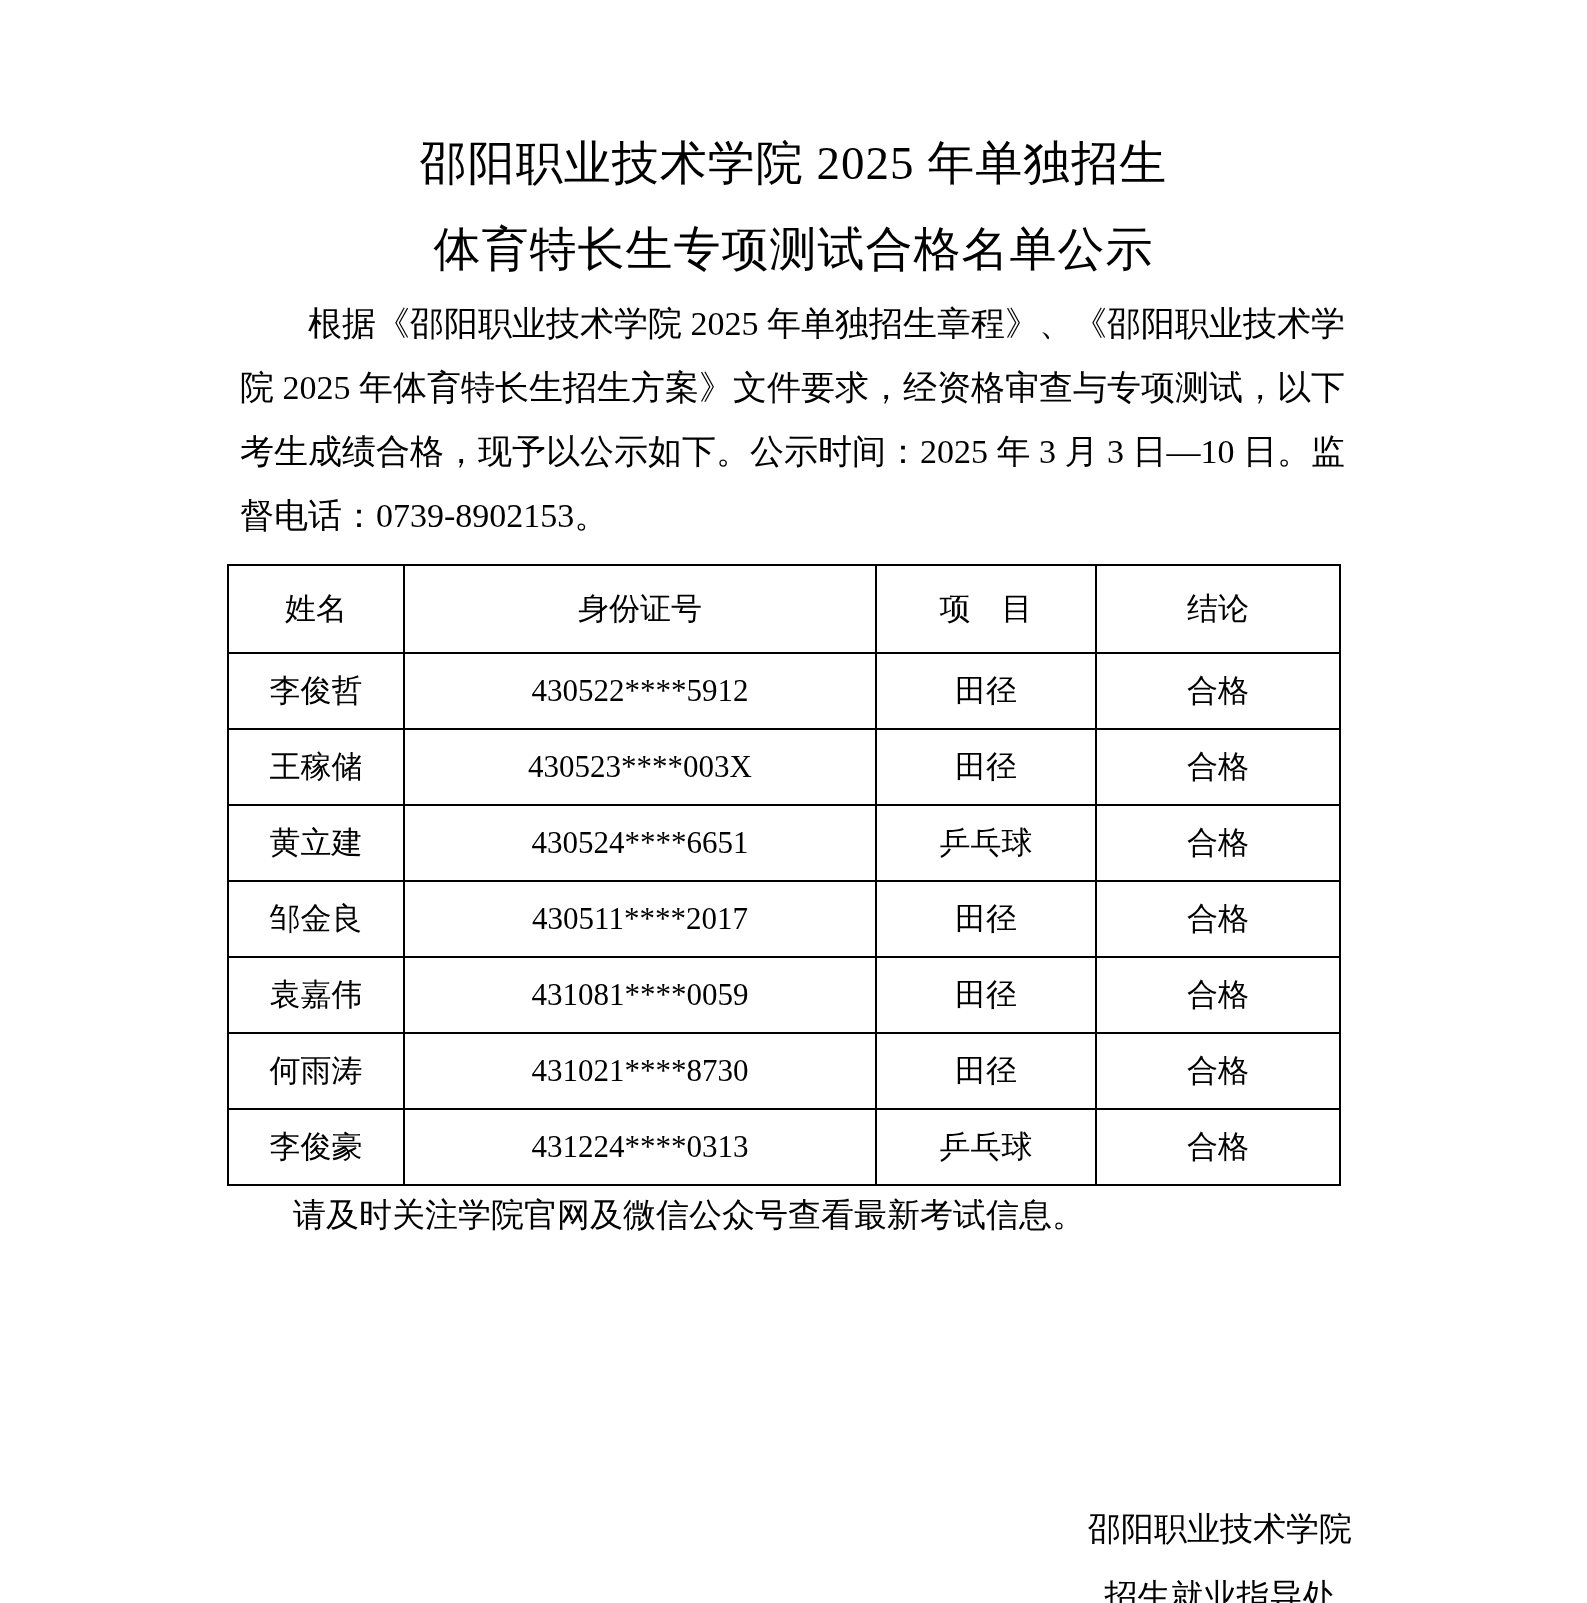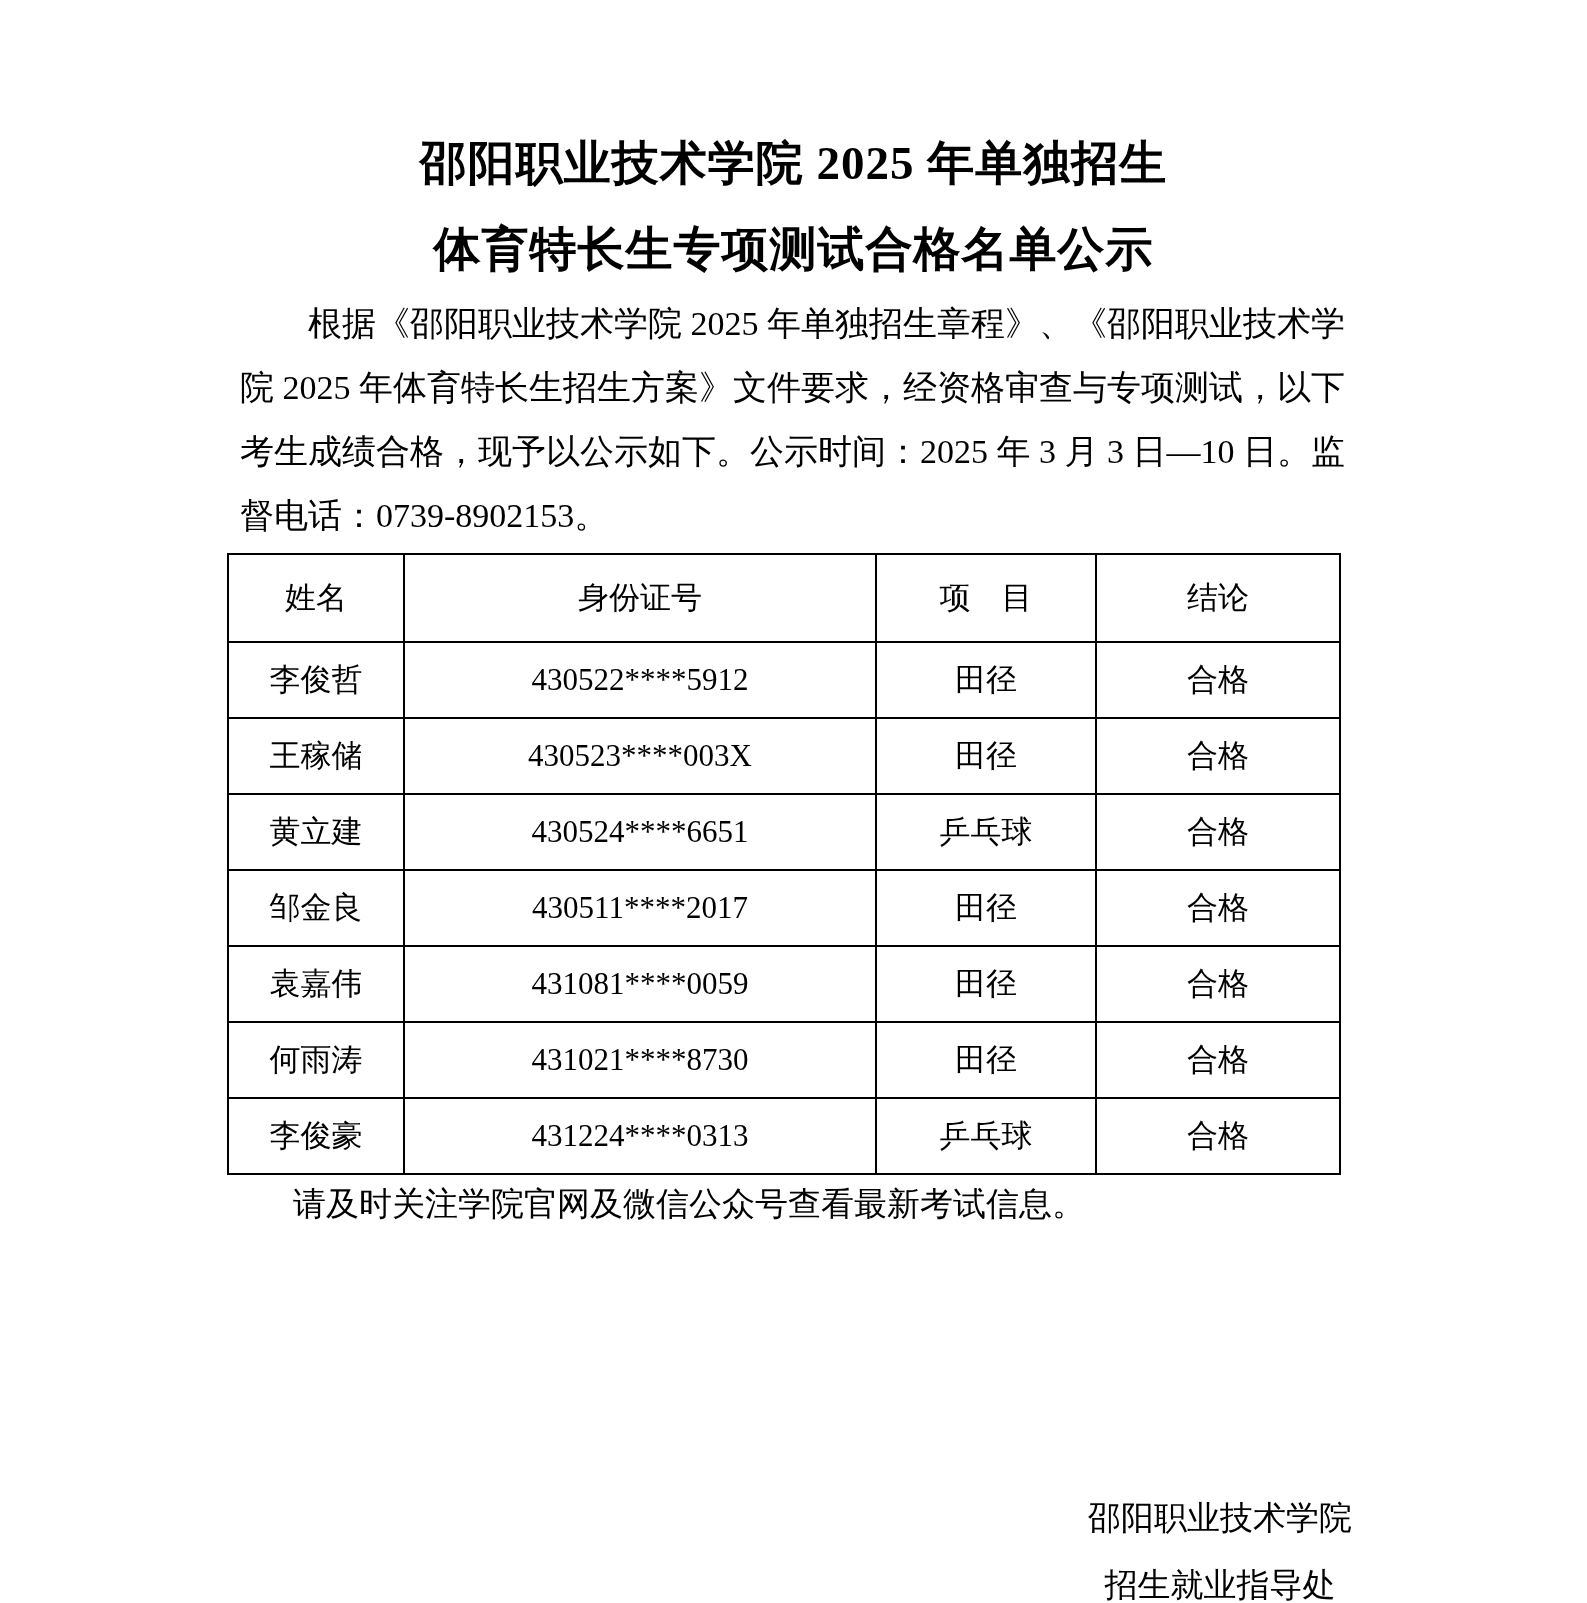--- a/index.html
+++ b/index.html
@@ -15,26 +15,26 @@
     color: #000000;
     font-family: "Liberation Serif", "DejaVu Serif", serif;
     box-sizing: border-box;
     padding-top: 120px;
     overflow: hidden;
   }
   .title-line {
     text-align: center;
     font-size: 47px;
     line-height: 86px;
-    font-weight: bold;
+    font-weight: normal;
     margin: 0;
     letter-spacing: 1px;
   }
   .body-paragraph {
-    margin: 0 242px 5px 240px;
+    margin: 0 242px 16px 240px;
     font-size: 34px;
     line-height: 64px;
     text-align: justify;
     text-indent: 2em;
   }
   table.roster {
     border-collapse: collapse;
     margin-left: 227px;
     table-layout: fixed;
     font-size: 31px;

